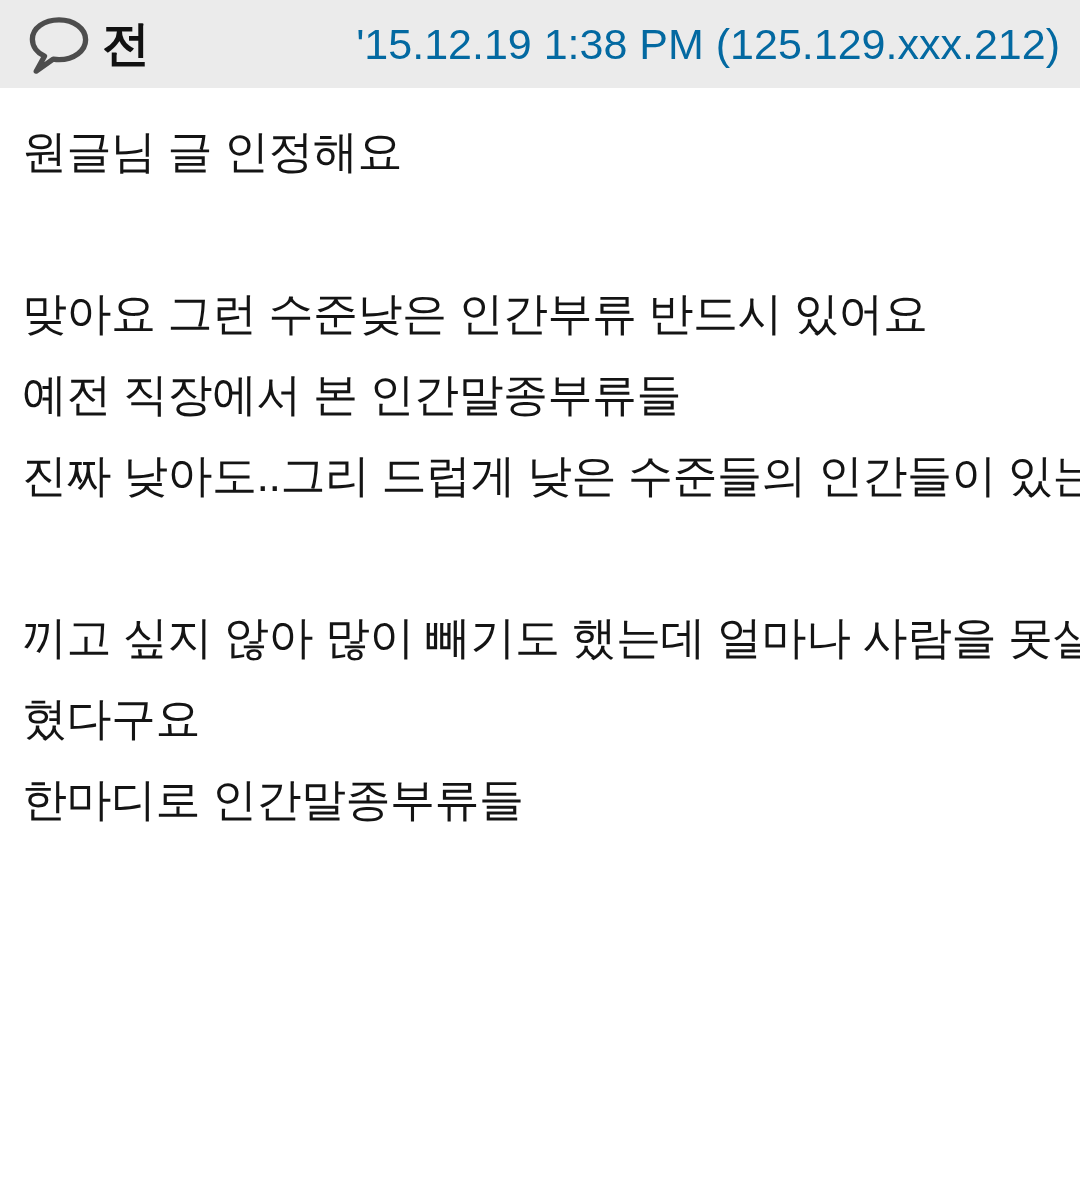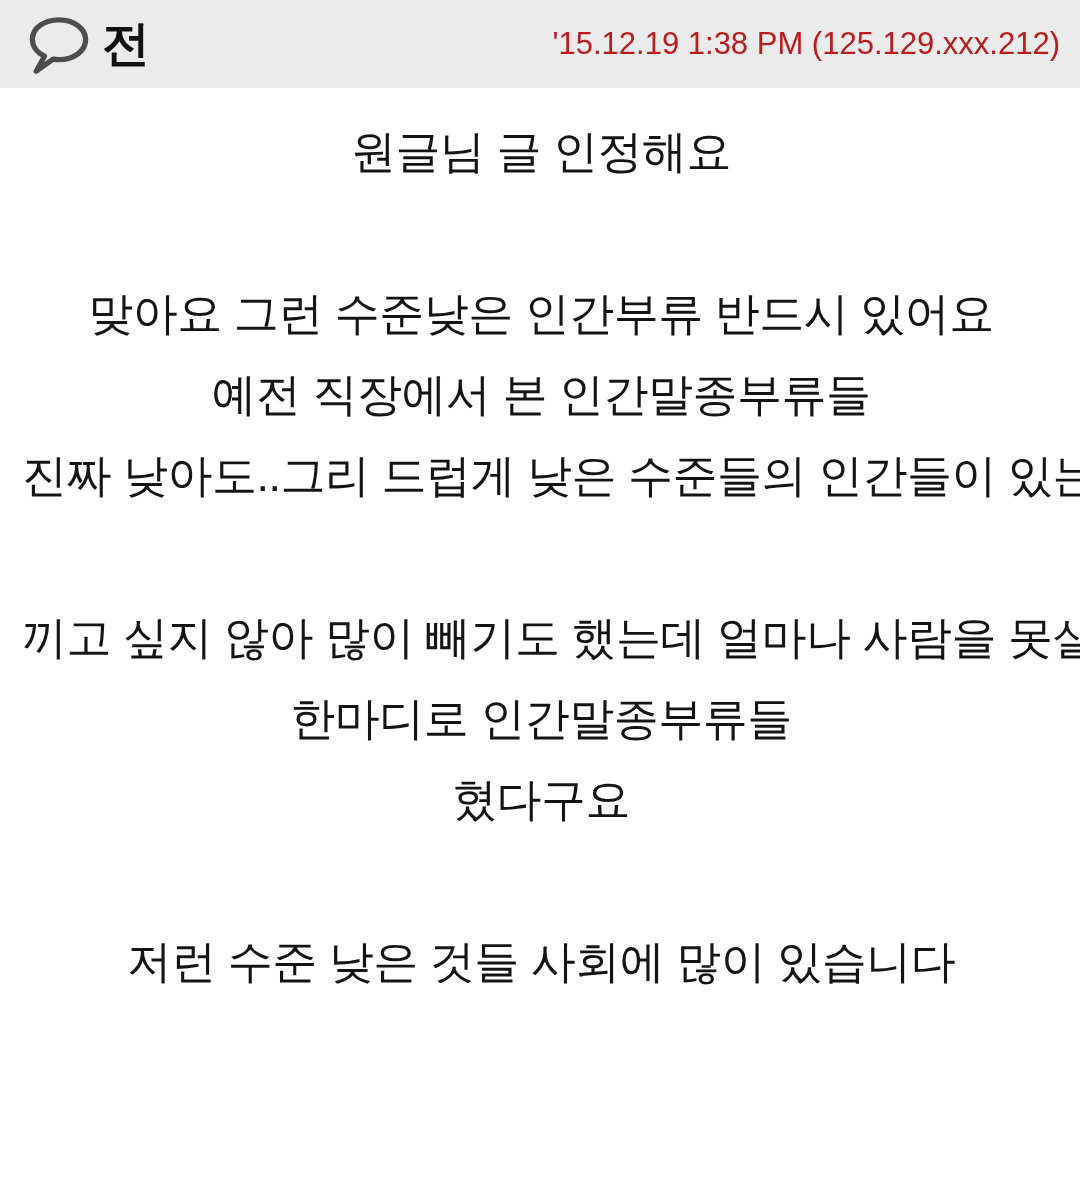--- a/index.html
+++ b/index.html
@@ -37,22 +37,22 @@
   .author-name {
     font-size: 48px;
     font-weight: 700;
     color: #111111;
     margin-left: 12px;
     letter-spacing: -1px;
     line-height: 1;
   }
   .timestamp {
     margin-left: auto;
-    font-size: 31px;
-    color: #b91c1c;
+    font-size: 43px;
+    color: #0369a1;
     letter-spacing: 0px;
     white-space: nowrap;
   }
   
   .comment-body {
     box-sizing: border-box;
     padding: 23px 20px 0 22px;
     color: #141414;
   }
   .paragraph {
@@ -61,21 +61,20 @@
   }
   .paragraph:last-child {
     margin-bottom: 0;
   }
   .comment-line {
     font-size: 45px;
     line-height: 81px;
     letter-spacing: -0.5px;
     color: #141414;
     white-space: nowrap;
-    text-align: center;
   }
 </style>
 </head>
 <body>
 
 <div class="screen">
 
   <header class="comment-header">
     <span class="bubble-icon">
       <svg width="62" height="60" viewBox="0 0 64 62" xmlns="http://www.w3.org/2000/svg" aria-hidden="true">
@@ -90,21 +89,20 @@
       <div class="paragraph">
         <div class="comment-line">원글님 글 인정해요</div>
       </div>
       <div class="paragraph">
         <div class="comment-line">맞아요 그런 수준낮은 인간부류 반드시 있어요</div>
         <div class="comment-line">예전 직장에서 본 인간말종부류들</div>
         <div class="comment-line">진짜 낮아도..그리 드럽게 낮은 수준들의 인간들이 있는지</div>
       </div>
       <div class="paragraph">
         <div class="comment-line">끼고 싶지 않아 많이 빼기도 했는데 얼마나 사람을 못살게 괴롭</div>
+        <div class="comment-line">혔다구요</div>
         <div class="comment-line">한마디로 인간말종부류들</div>
-        <div class="comment-line">혔다구요</div>
       </div>
       <div class="paragraph">
-        <div class="comment-line">저런 수준 낮은 것들 사회에 많이 있습니다</div>
       </div>
     </main>
 
 </div>
 
 </body></html>

